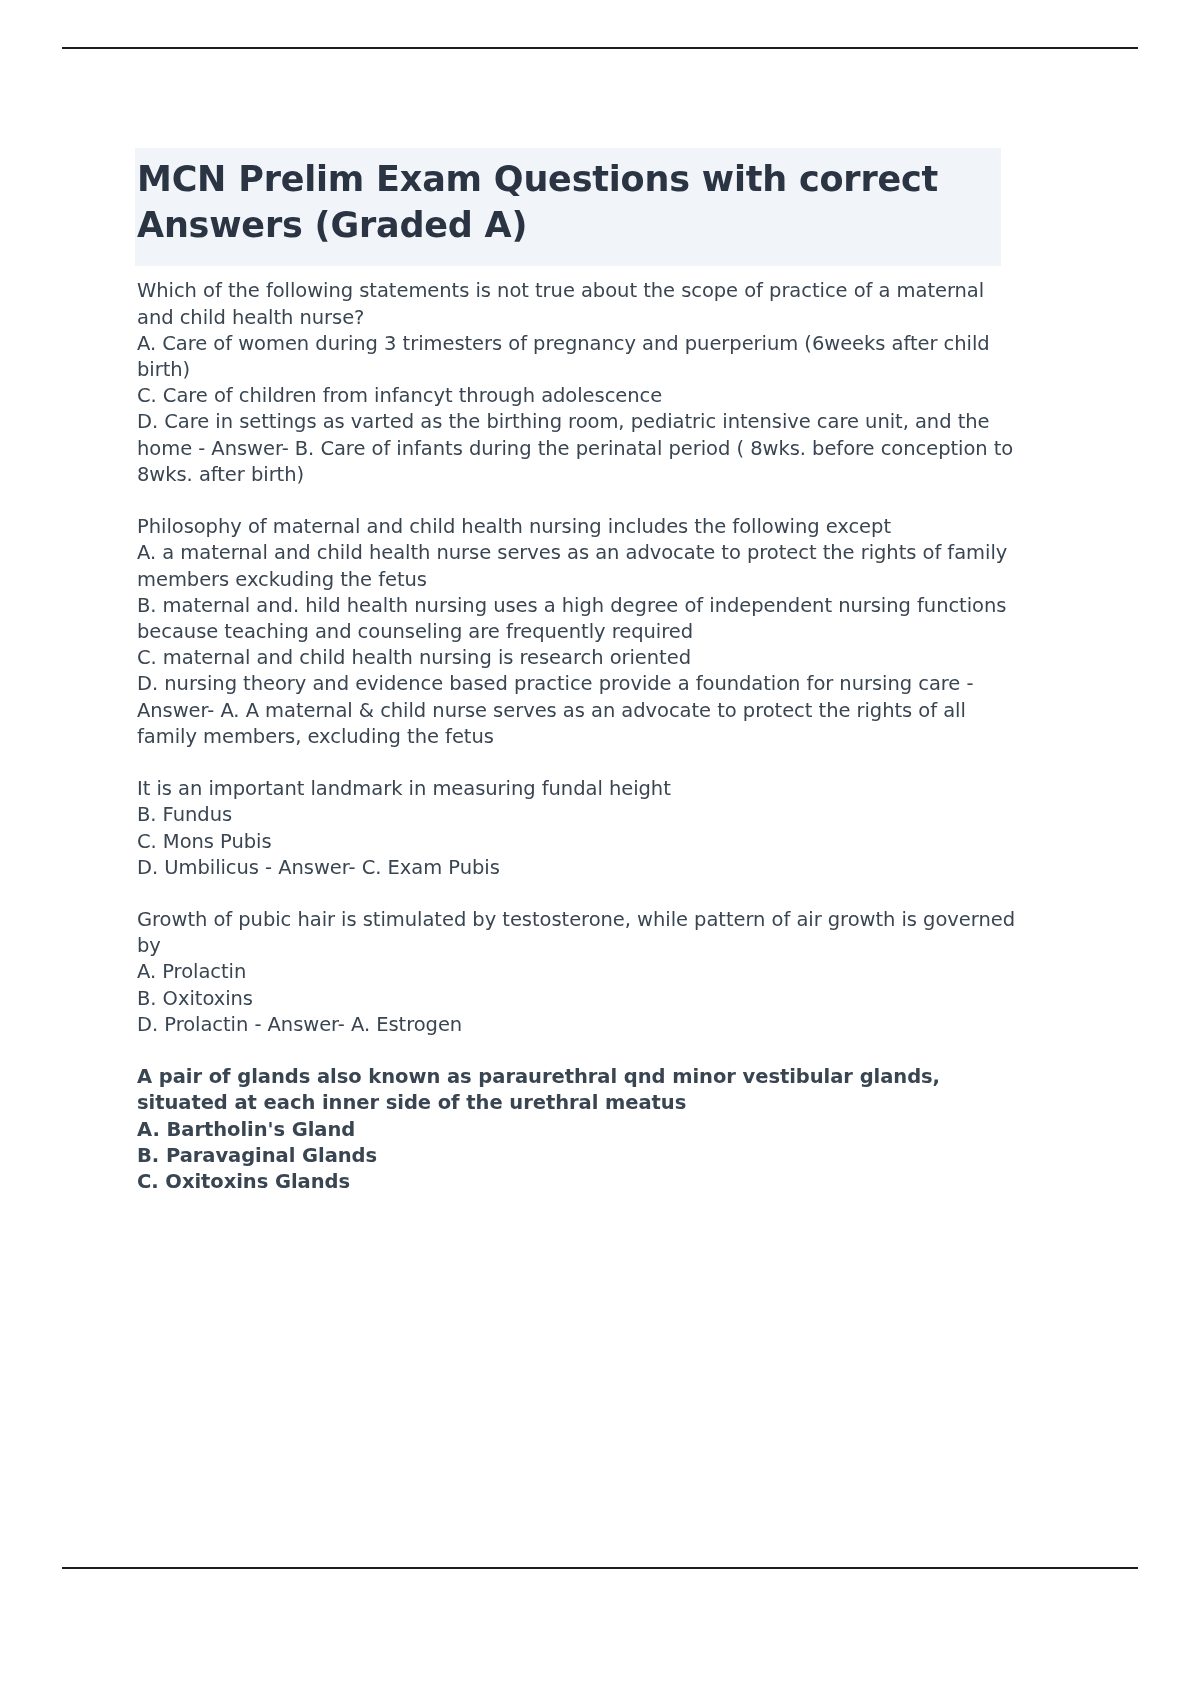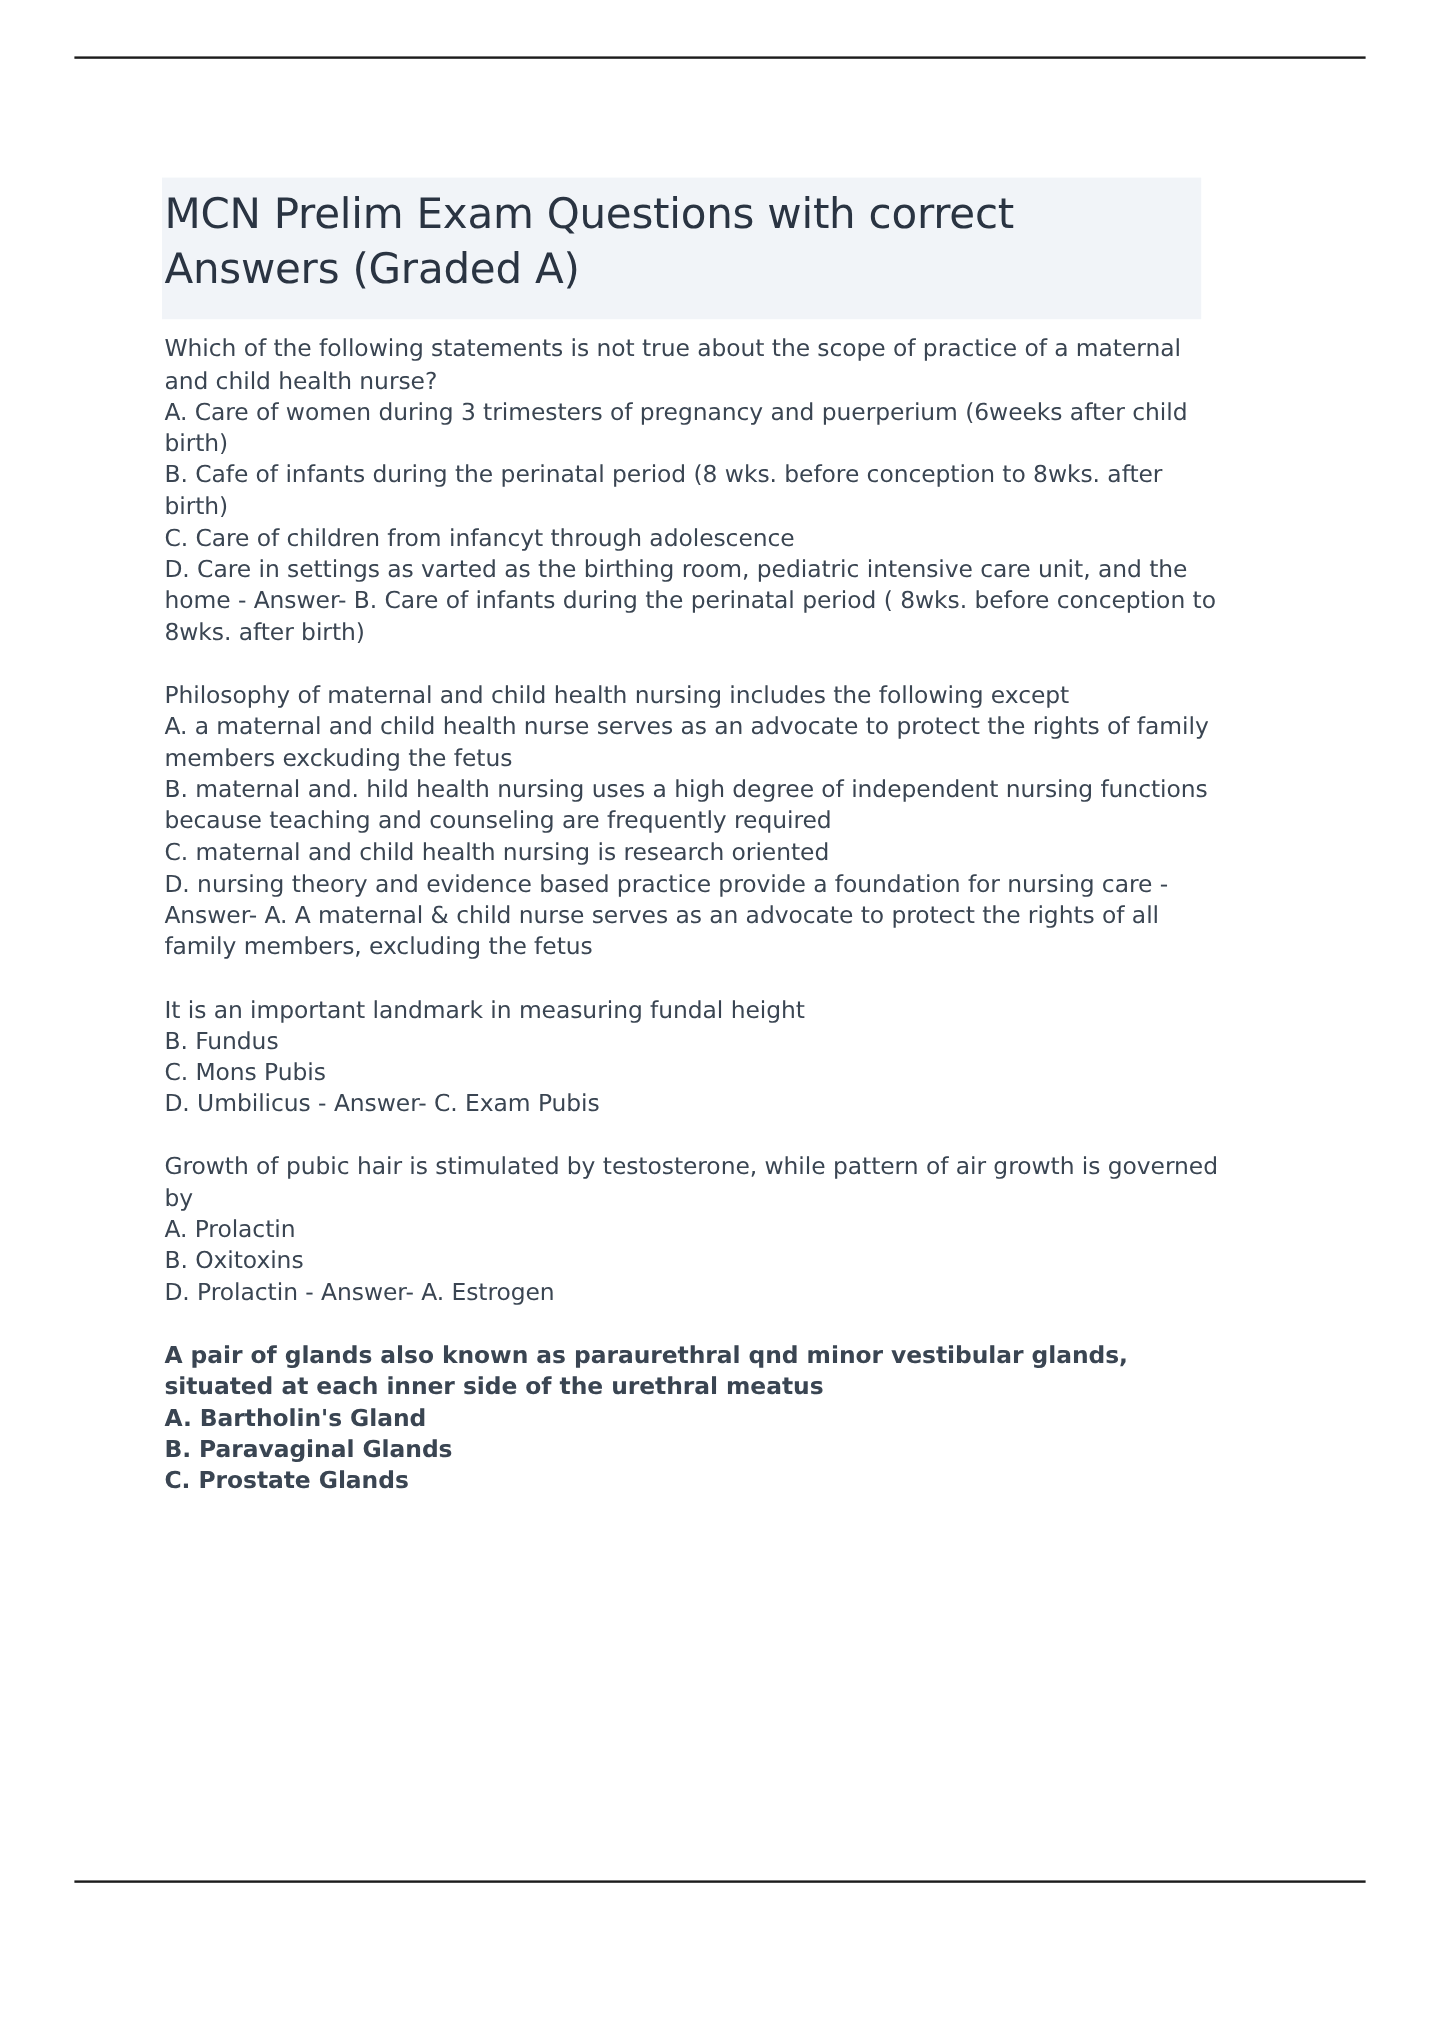--- a/index.html
+++ b/index.html
@@ -38,21 +38,21 @@
 
   .title-band {
     background: #f1f4f8;
     padding: 8px 0 18px 0;
     margin: 0 0 4px -2px;
     width: 866px;
     box-sizing: border-box;
   }
   .doc-title {
     font-family: "DejaVu Sans", sans-serif;
-    font-weight: normal;
+    font-weight: bold;
     font-size: 35px;
     line-height: 1.32;
     color: #2a3442;
     margin: 0;
     padding: 0 6px 0 2px;
     letter-spacing: -0.2px;
   }
 
   .body-text {
     font-size: 19.5px;
@@ -80,21 +80,20 @@
 
     <div class="title-band">
       <h1 class="doc-title">MCN Prelim Exam Questions with correct Answers (Graded A)</h1>
     </div>
 
     <div class="body-text">
 
       <div class="block">
         <p class="line">Which of the following statements is not true about the scope of practice of a maternal and child health nurse?</p>
         <p class="line">A. Care of women during 3 trimesters of pregnancy and puerperium (6weeks after child birth)</p>
-        <p class="line">B. Cafe of infants during the perinatal period (8 wks. before conception to 8wks. after birth)</p>
         <p class="line">C. Care of children from infancyt through adolescence</p>
         <p class="line">D. Care in settings as varted as the birthing room, pediatric intensive care unit, and the home - Answer- B. Care of infants during the perinatal period ( 8wks. before conception to 8wks. after birth)</p>
       </div>
 
       <div class="block">
         <p class="line">Philosophy of maternal and child health nursing includes the following except</p>
         <p class="line">A. a maternal and child health nurse serves as an advocate to protect the rights of family members exckuding the fetus</p>
         <p class="line">B. maternal and. hild health nursing uses a high degree of independent nursing functions because teaching and counseling are frequently required</p>
         <p class="line">C. maternal and child health nursing is research oriented</p>
         <p class="line">D. nursing theory and evidence based practice provide a foundation for nursing care - Answer- A. A maternal &amp; child nurse serves as an advocate to protect the rights of all family members, excluding the fetus</p>
@@ -111,20 +110,20 @@
         <p class="line">Growth of pubic hair is stimulated by testosterone, while pattern of air growth is governed by</p>
         <p class="line">A. Prolactin</p>
         <p class="line">B. Oxitoxins</p>
         <p class="line">D. Prolactin - Answer- A. Estrogen</p>
       </div>
 
       <div class="block">
         <p class="line">A pair of glands also known as paraurethral qnd minor vestibular glands, situated at each inner side of the urethral meatus</p>
         <p class="line">A. Bartholin's Gland</p>
         <p class="line">B. Paravaginal Glands</p>
-        <p class="line">C. Prostate Glands</p>
+        <p class="line">C. Oxitoxins Glands</p>
       </div>
 
     </div>
   </div>
 
   <div class="rule rule-bottom"></div>
 </div>
 
 </body></html>

